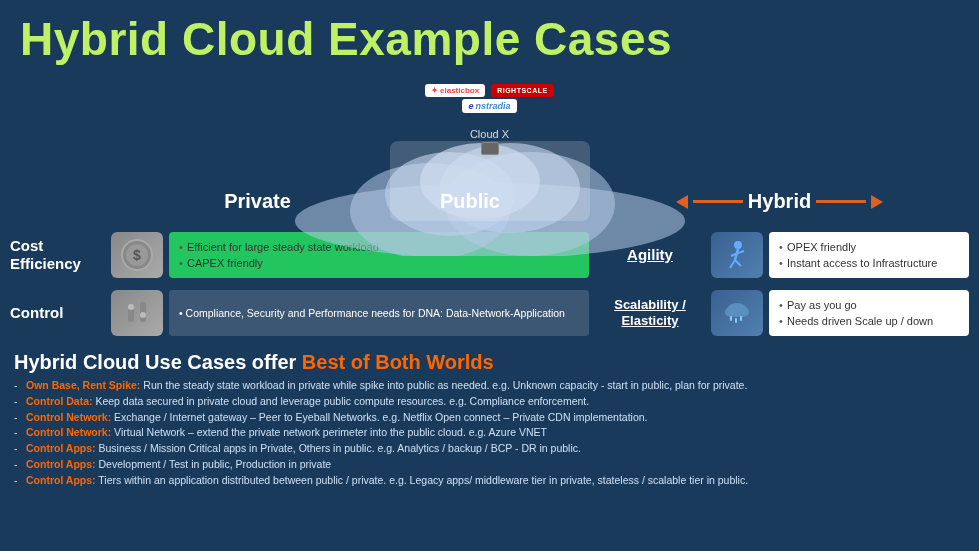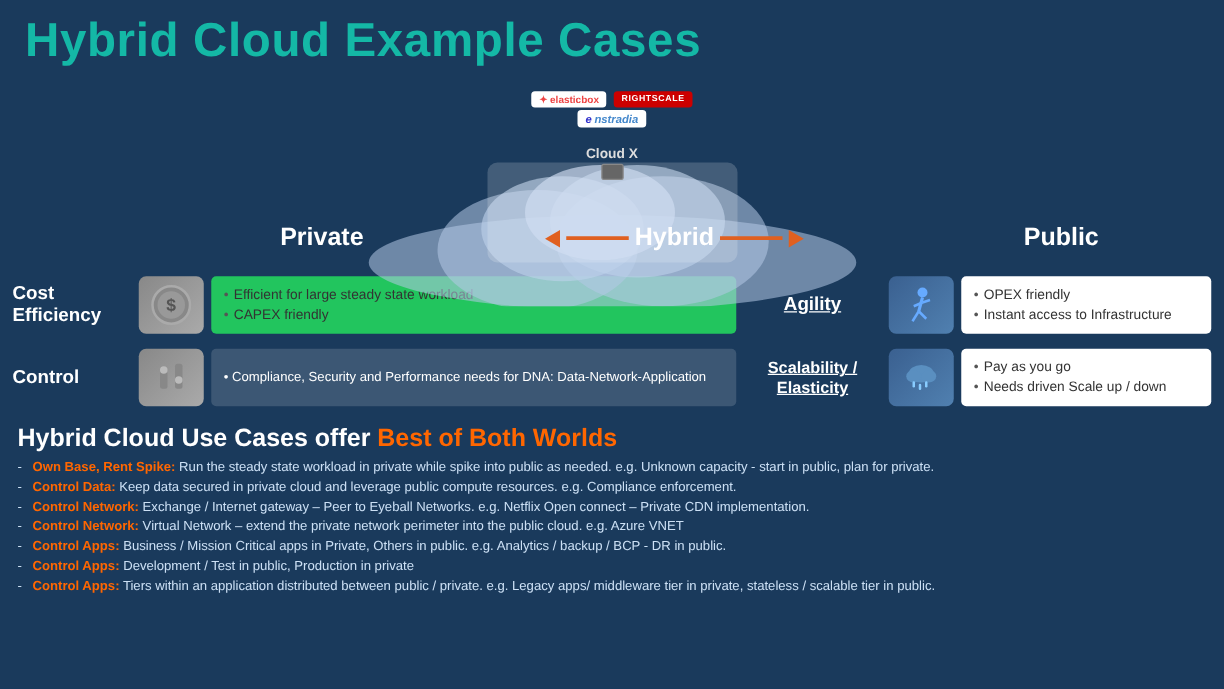--- a/index.html
+++ b/index.html
@@ -7,23 +7,23 @@
       width: 979px;
       height: 551px;
       background: #1a3a5c;
       font-family: Arial, sans-serif;
       color: white;
       overflow: hidden;
       position: relative;
     }
 
     .page-title {
-      font-size: 38px;
-      font-weight: bold;
-      color: #14b8a6;
+      font-size: 46px;
+      font-weight: bold;
+      color: #bef264;
       padding: 12px 20px 0 20px;
       letter-spacing: 0.5px;
     }
 
     .logo-box {
       background: white;
       border-radius: 3px;
       padding: 2px 6px;
       font-size: 9px;
       color: #333;
@@ -288,37 +288,37 @@
         RIGHTSCALE
       </div>
     </div>
 
     <div style="display:flex; justify-content:center; margin-bottom:3px;">
       <div class="logo-box" style="font-style:italic; color:#4488cc; font-size:9px;">
         <span style="color:#33c; font-weight:bold; font-style:italic;">e</span>nstradia
       </div>
     </div>
 
-    <div style="font-size:11px; color:#ddd; font-weight:bold; margin-bottom:2px;margin-top:15px;">Cloud X</div>
+    <div style="font-size:11px; color:#ddd; font-weight:normal; margin-bottom:2px;margin-top:15px;">Cloud X</div>
 
     <div style="width:18px; height:13px; background:#666; border-radius:2px; margin:0 auto; border:1px solid #888;"></div>
   </div>
 
   <div class="column-headers" style="position:absolute; bottom:8px; left:0; right:0;">
     <div style="width:155px;"></div>
     <div style="width:185px; text-align:center; font-size:20px; font-weight:bold;">Private</div>
 
+    <div style="width:240px; text-align:center; font-size:20px; font-weight:bold;">Public</div>
     <div style="flex:1; display:flex; align-items:center; justify-content:center; gap:5px;">
       <div class="arrow-head-left"></div>
       <div style="background:#e06020; height:3px; width:50px;"></div>
       <div style="font-size:20px; font-weight:bold;">Hybrid</div>
       <div style="background:#e06020; height:3px; width:50px;"></div>
       <div class="arrow-head-right"></div>
     </div>
-    <div style="width:240px; text-align:center; font-size:20px; font-weight:bold;">Public</div>
   </div>
 </div>
 
 <div class="rows-section">
 
   <div class="data-row">
     <div class="row-label">Cost<br>Efficiency</div>
     <div class="row-icon icon-coin">
 
       <svg width="38" height="38" viewBox="0 0 38 38">

